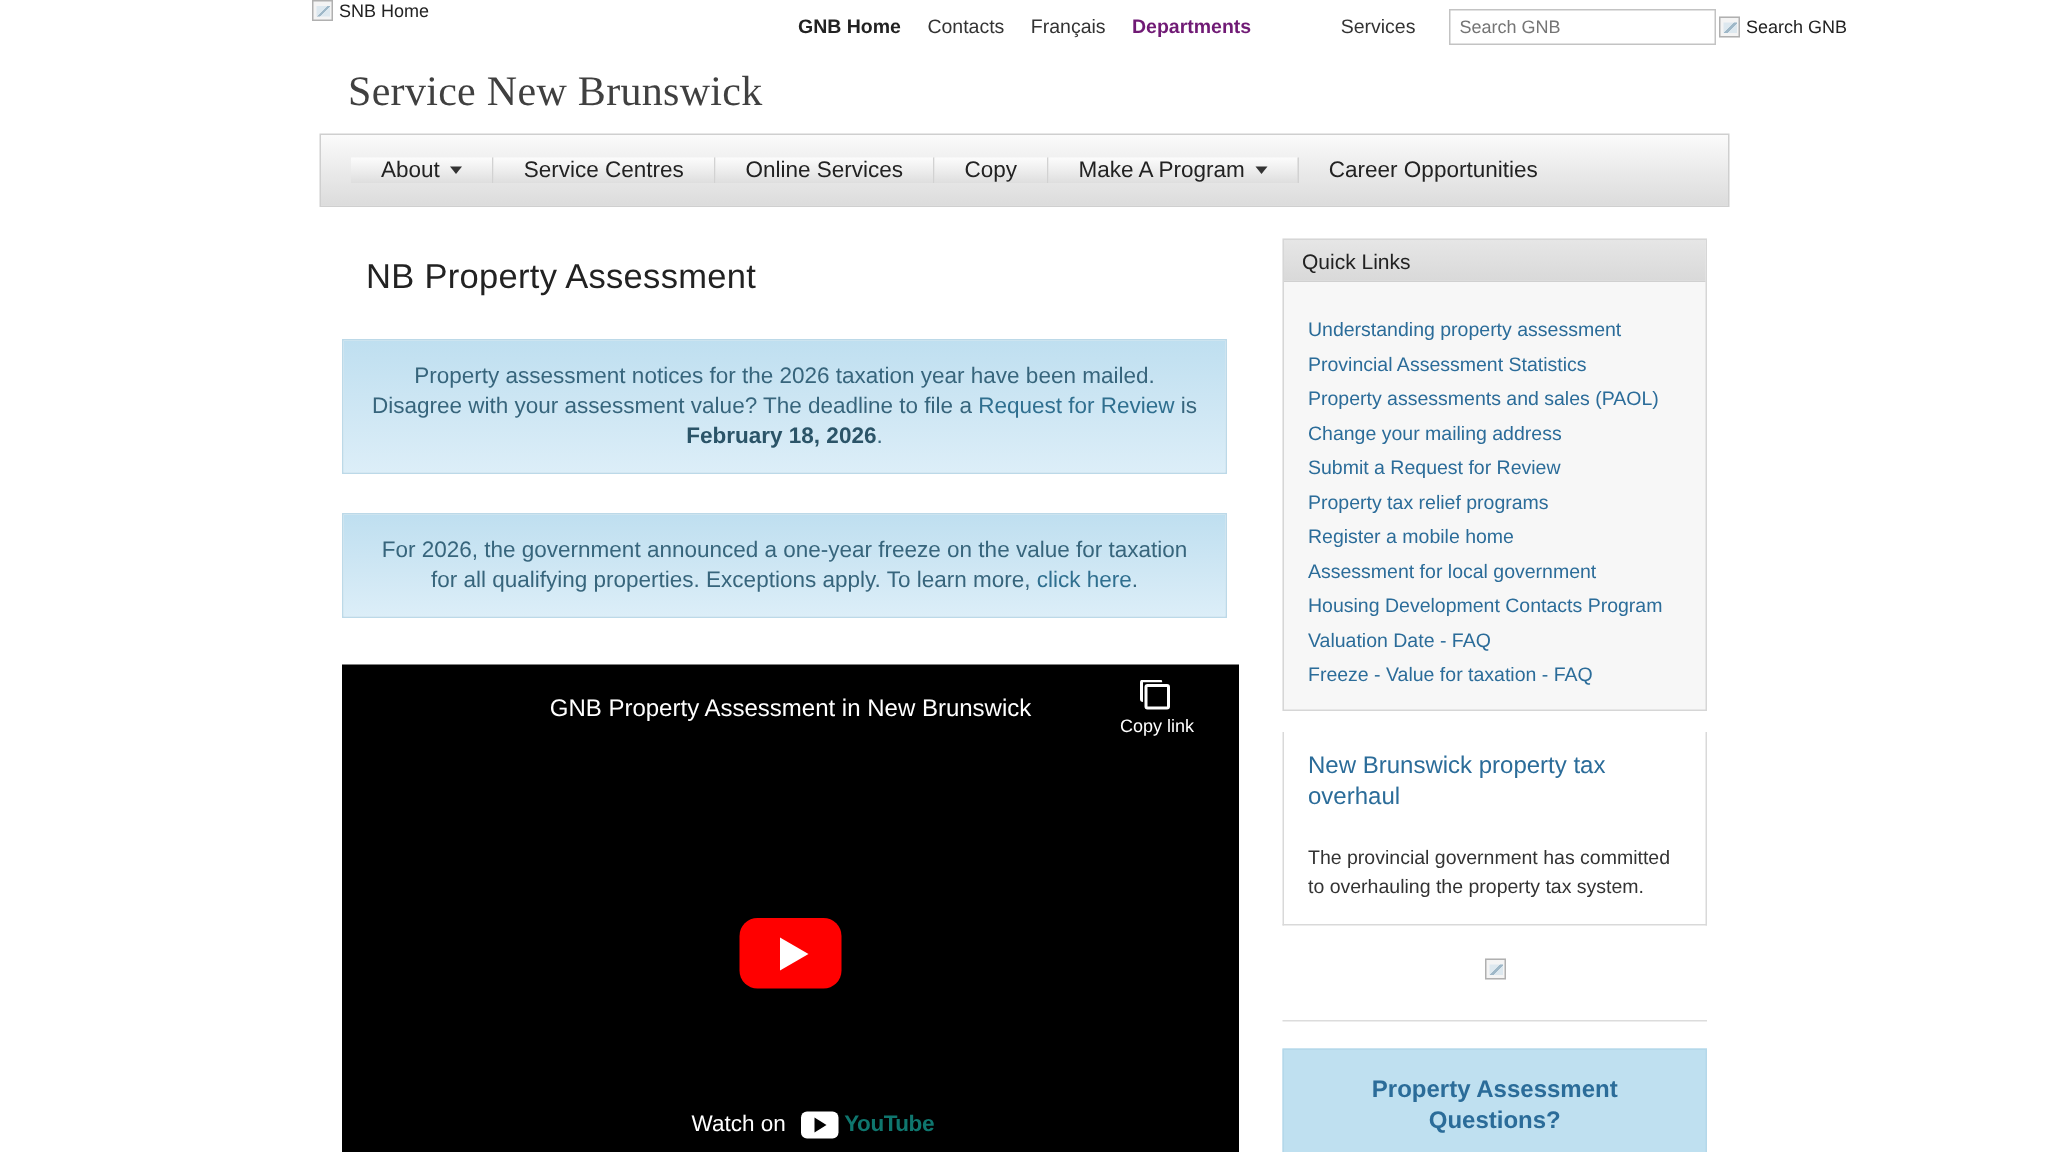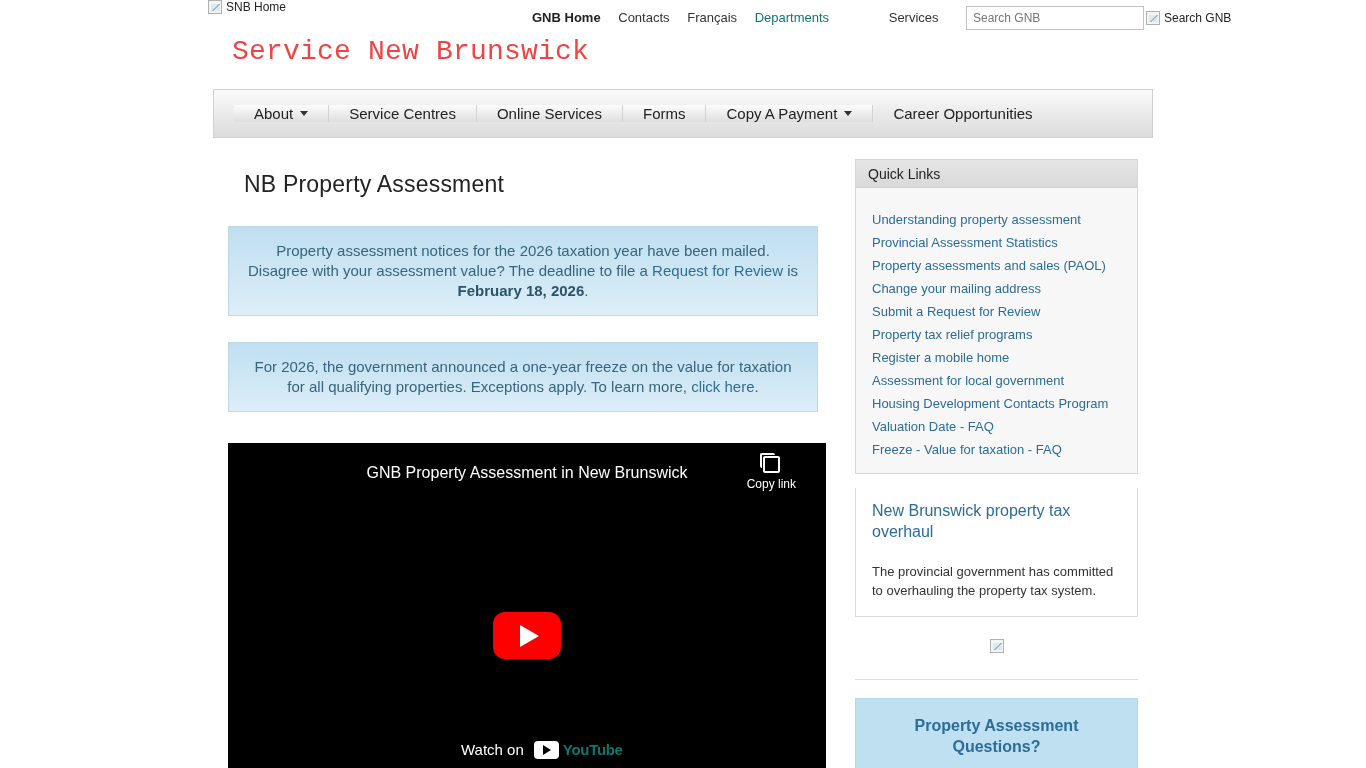--- a/index.html
+++ b/index.html
@@ -25,34 +25,34 @@
   .brokenimg .glyph:before {
     content:""; position:absolute; left:2px; top:3px; width:9px; height:7px;
     background:
       linear-gradient(135deg, transparent 45%, #9fb8c8 45%, #9fb8c8 60%, transparent 60%),
       #dde8ef;
   }
   .snb-home { position:absolute; left:200px; top:0px; }
 
   .topnav { position:absolute; left:524px; top:10px; font-size:13px; color:#333; }
   .topnav span.item { margin-right:14px; cursor:pointer; }
-  .topnav span.item.bold { font-weight:normal; color:#0f766e; }
+  .topnav span.item.bold { font-weight:bold; color:#701a75; }
   .topnav span.item.gnbhome { font-weight:bold; color:#222; }
 
   .searchwrap { position:absolute; left:958px; top:6px; display:flex; align-items:center; }
   .searchbox {
     width:178px; height:24px; border:1px solid #c3c3c3; background:#fff;
     font-size:12px; color:#666; padding:2px 6px; font-family:"Liberation Sans", sans-serif;
   }
   .searchbtn { margin-left:2px; }
 
   
   .site-title {
-    position:absolute; left:232px; top:36px;
-    font-size:28px; color:#ef4444; font-family:Liberation Mono, monospace;
+    position:absolute; left:232px; top:46px;
+    font-size:28px; color:#404040; font-family:Liberation Serif, serif;
     letter-spacing:0.2px;
   }
 
   
   .mainnav {
     position:absolute; left:213px; top:89px; width:940px; height:49px;
     background: linear-gradient(to bottom, #fbfbfb 0%, #e9e9e9 55%, #dcdcdc 100%);
     border:1px solid #cfcfcf; display:flex; align-items:center;padding-left:20px;
   }
   .mainnav .navitem {
@@ -198,24 +198,24 @@
       <span>About</span>
       <span class="caret"></span>
     </div>
     <div class="navitem">
       <span>Service Centres</span>
     </div>
     <div class="navitem">
       <span>Online Services</span>
     </div>
     <div class="navitem">
-      <span>Forms</span>
-    </div>
-    <div class="navitem">
-      <span>Copy A Payment</span>
+      <span>Copy</span>
+    </div>
+    <div class="navitem">
+      <span>Make A Program</span>
       <span class="caret"></span>
     </div>
     <div class="navitem last">
       <span>Career Opportunities</span>
     </div>
   </div>
 
   <div class="content">
     <h1 class="page-title">NB Property Assessment</h1>
 

